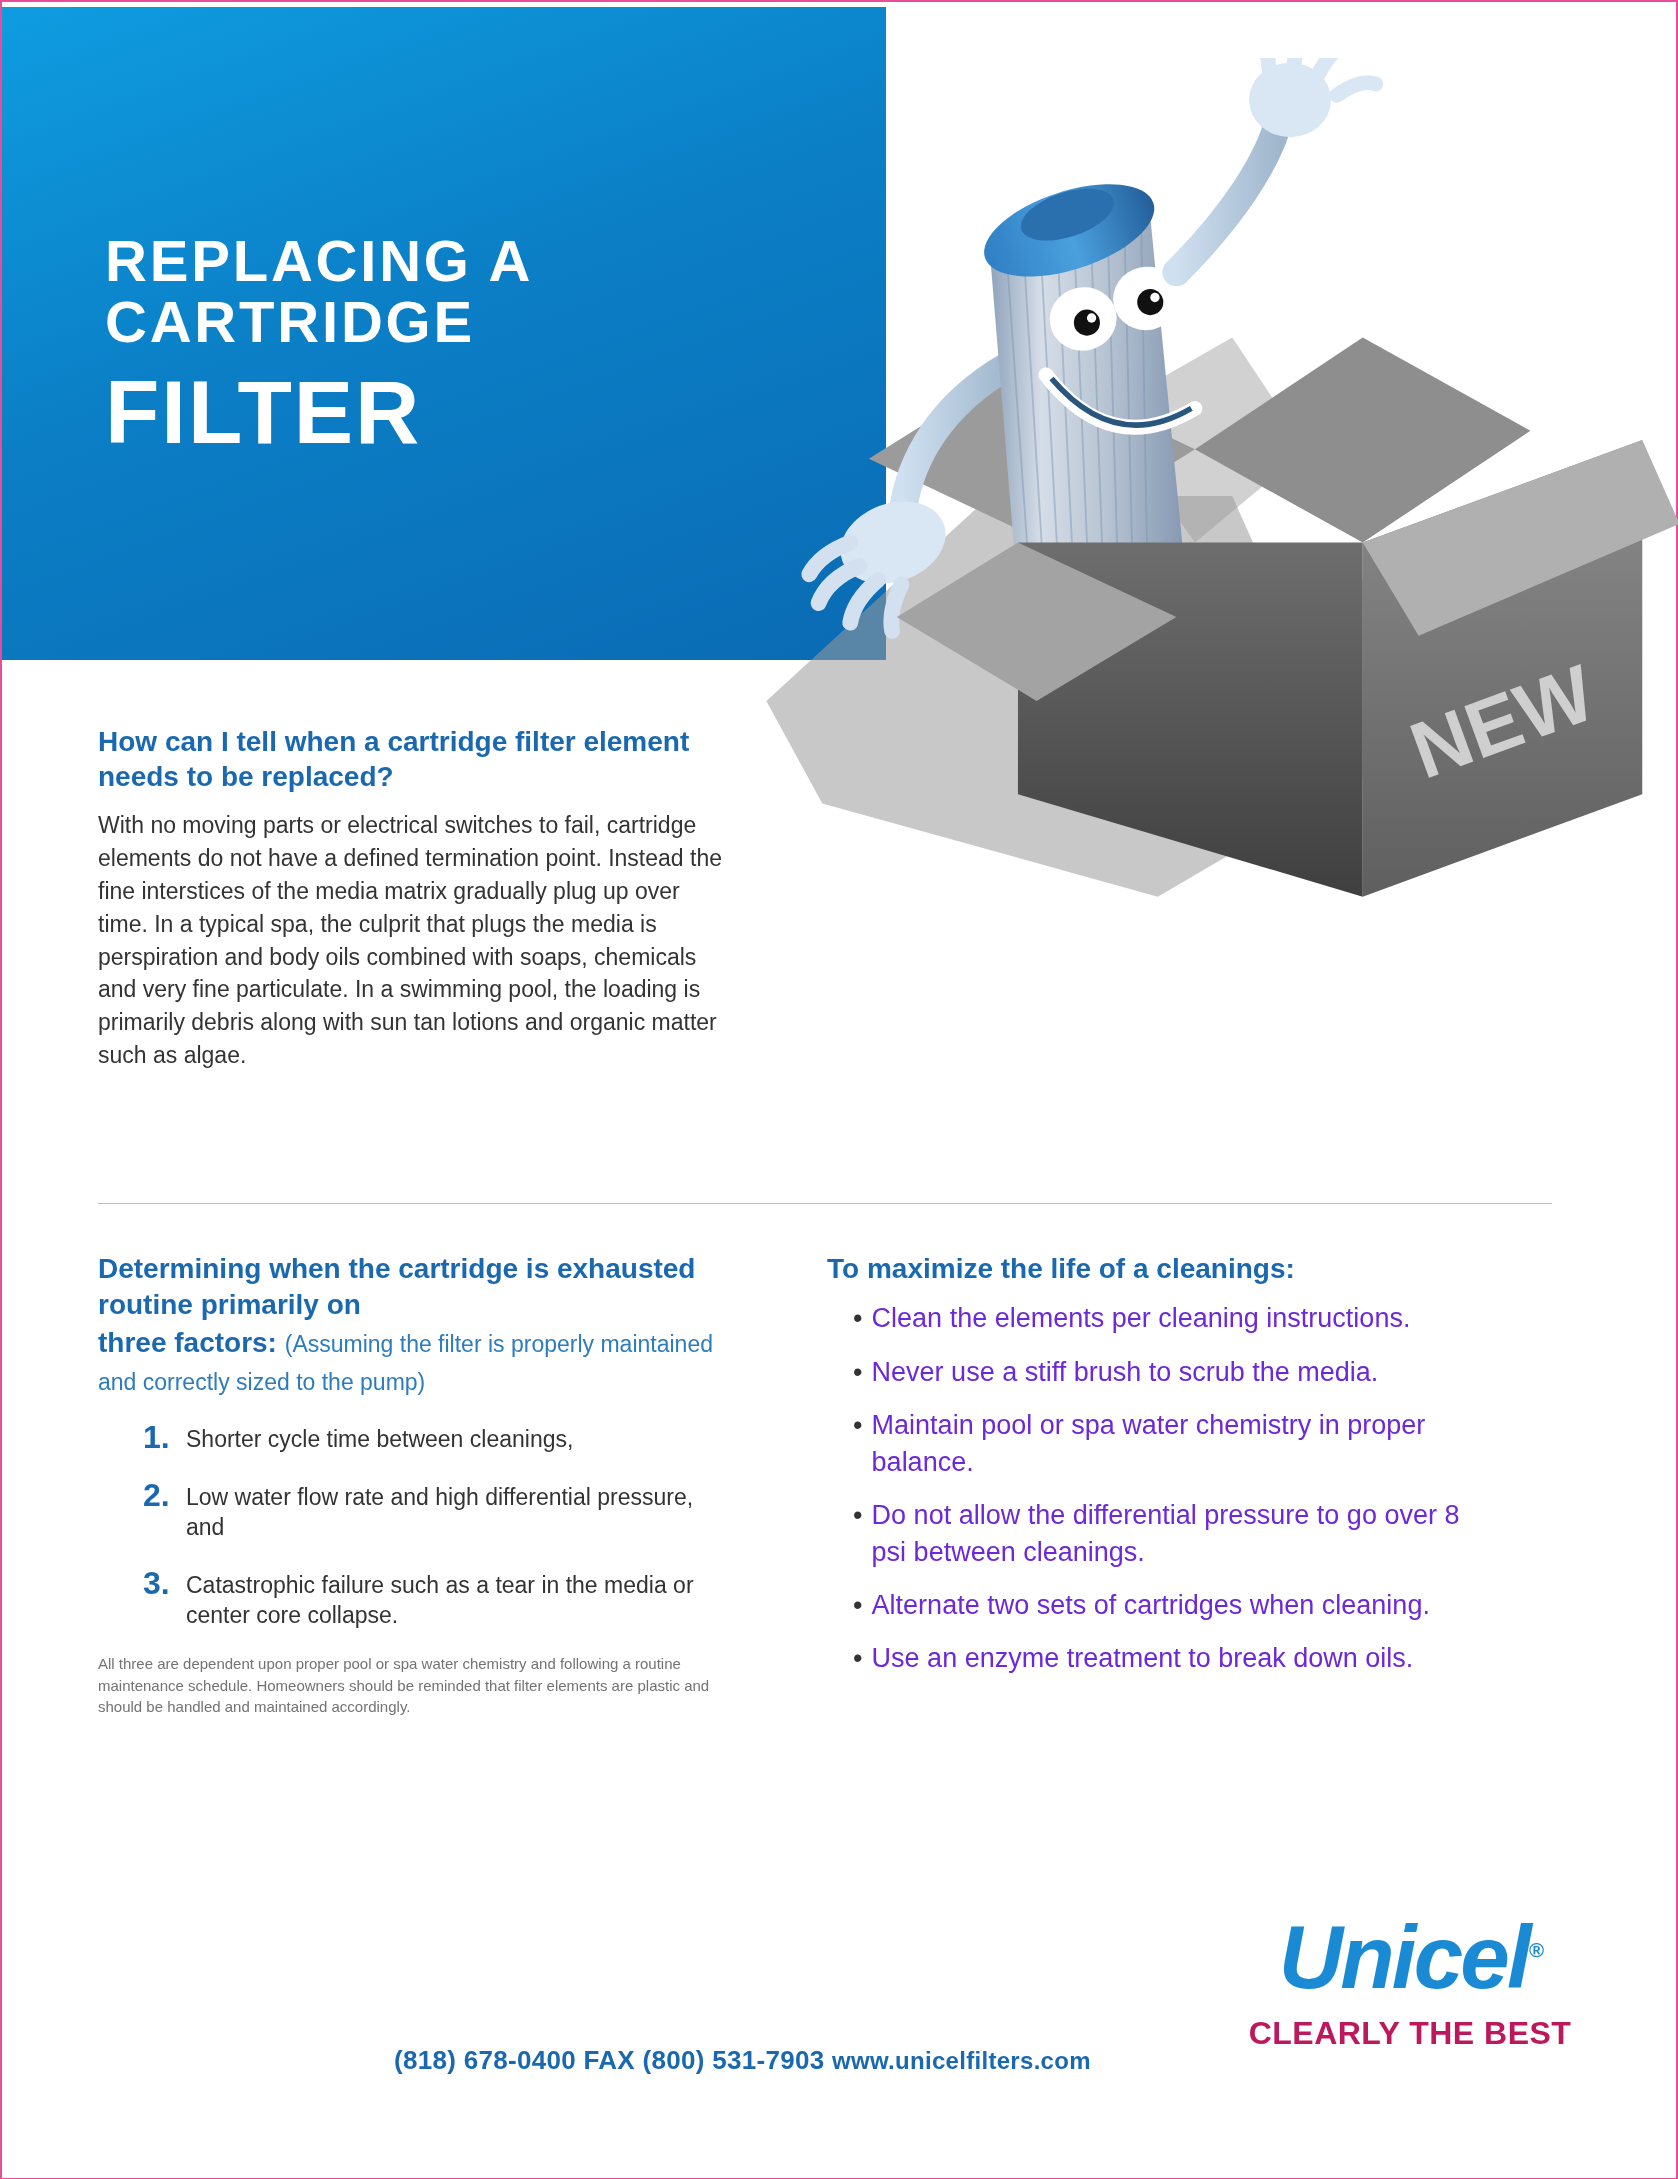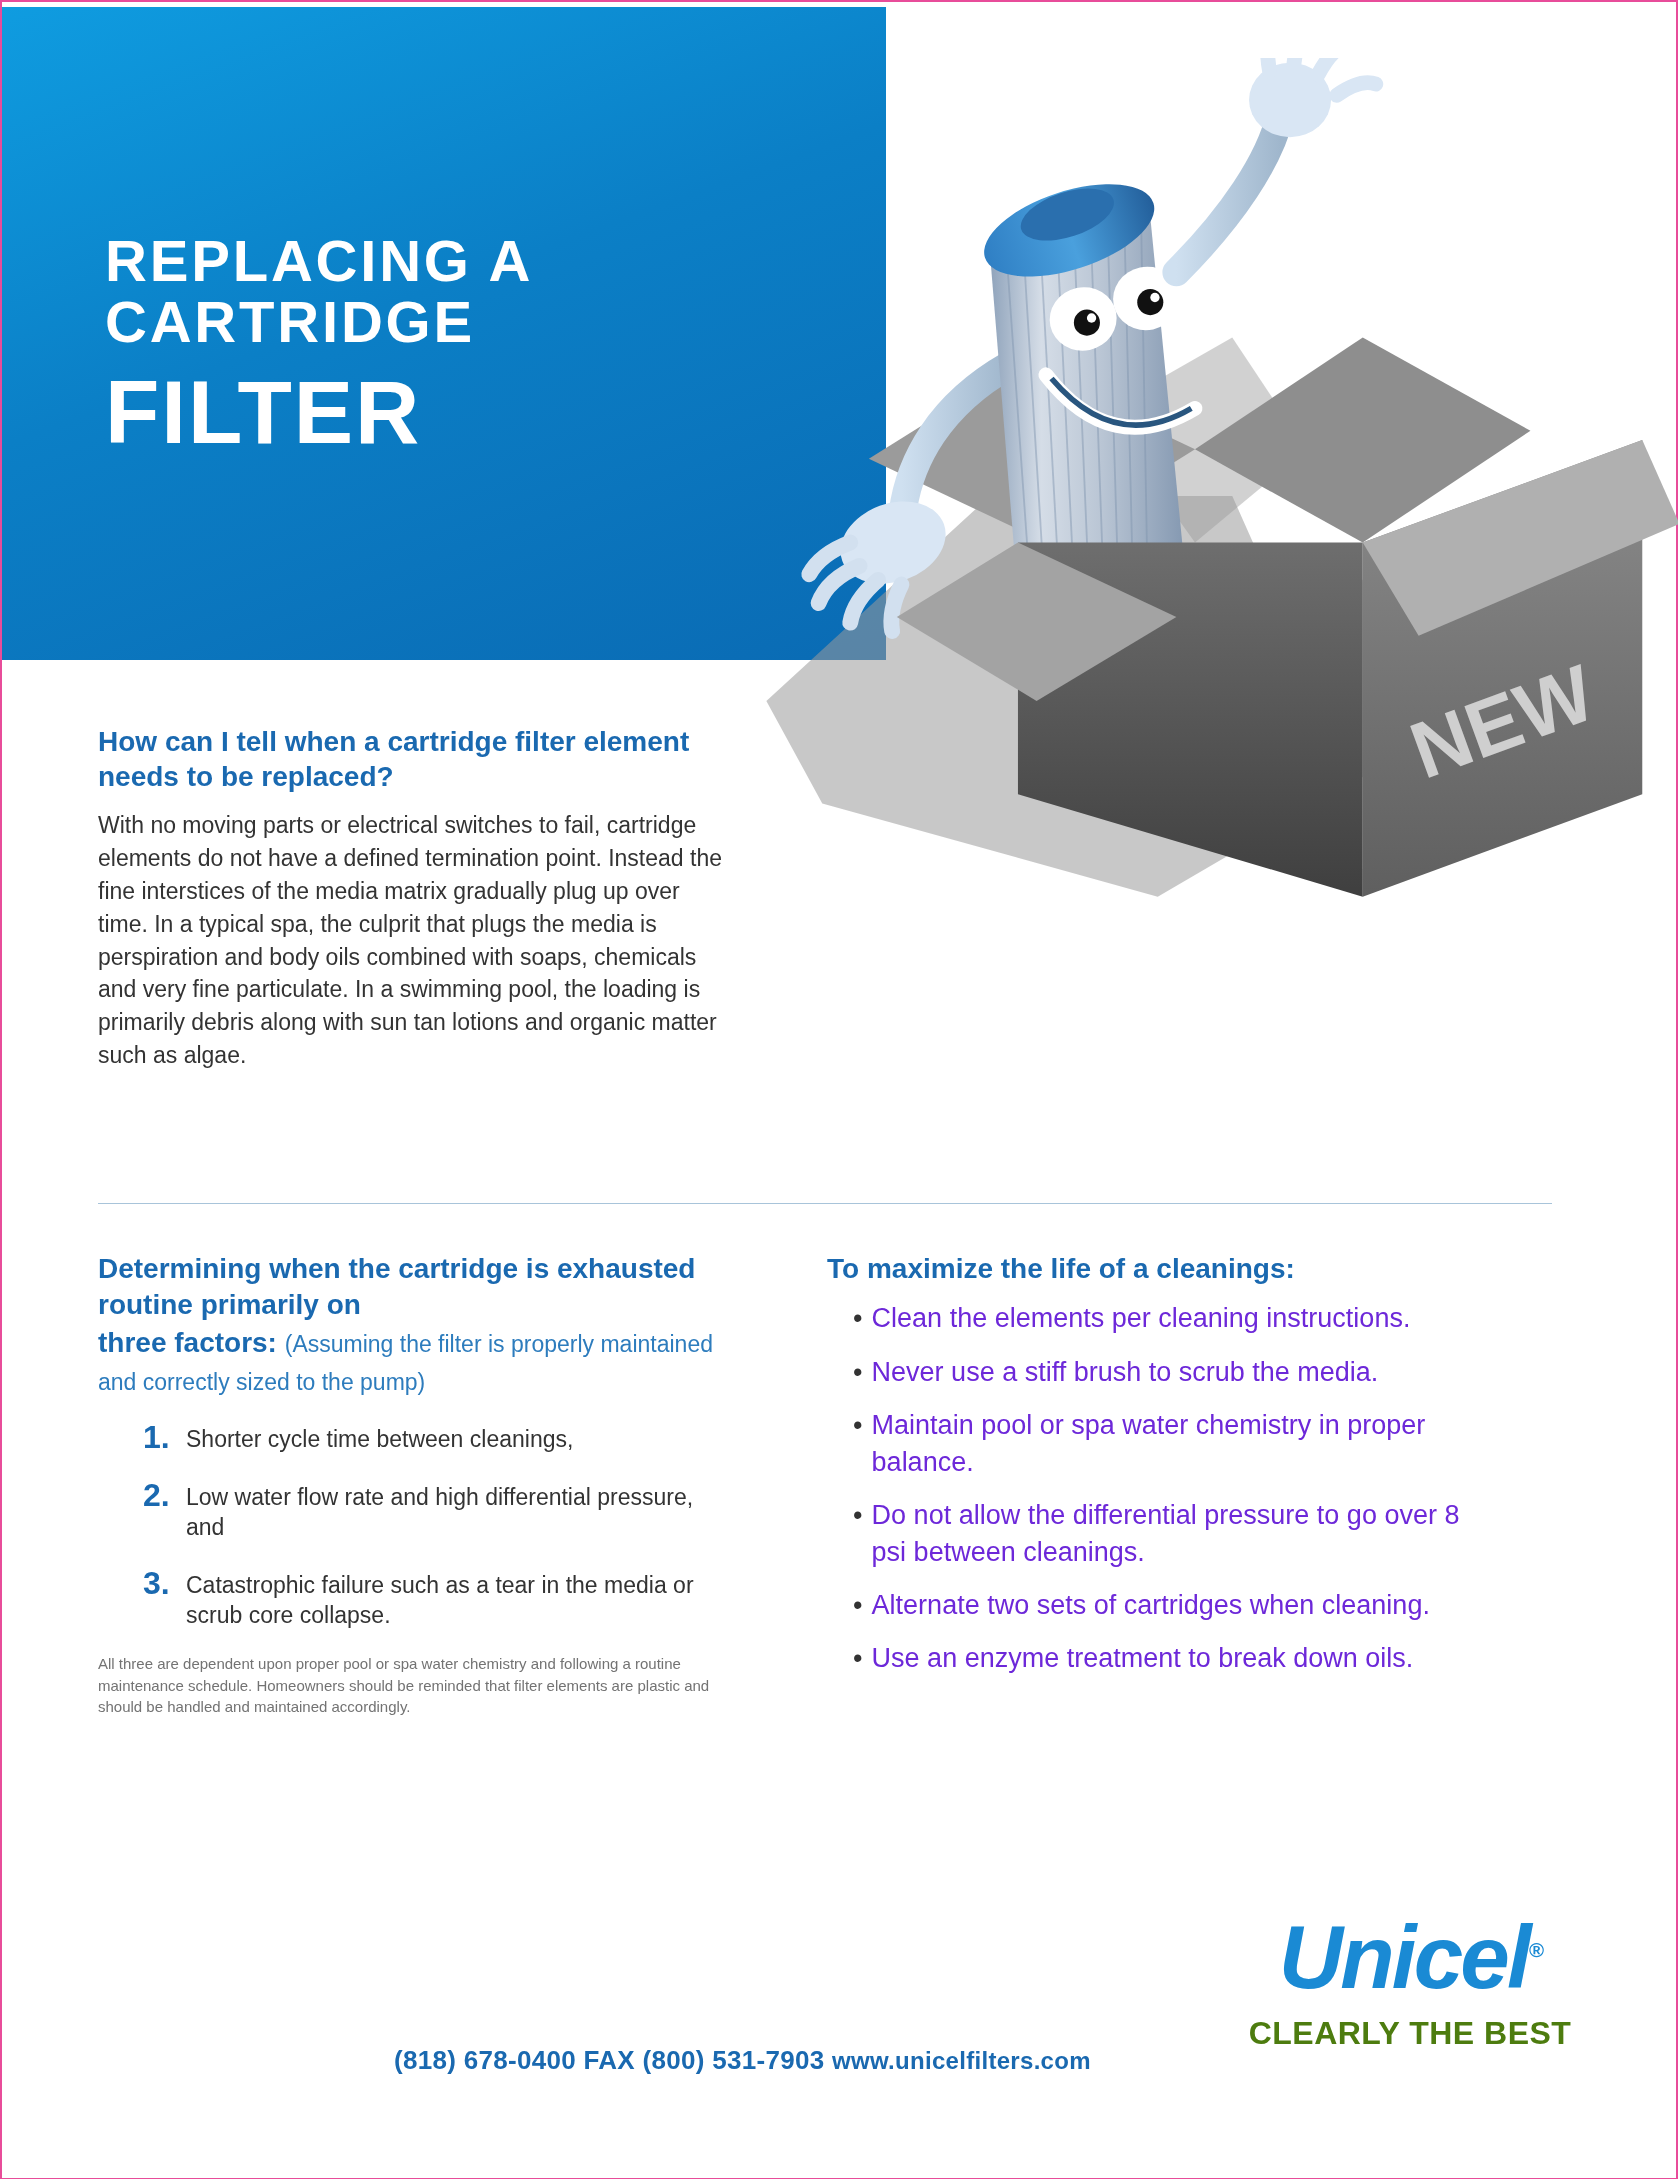--- a/index.html
+++ b/index.html
@@ -227,21 +227,21 @@
   .logo-reg {
     font-size: 20.5px;
     vertical-align: super;
     font-style: normal;
     font-weight: bold;
   }
   .logo-tag {
     margin-top: 13px;
     font-size: 32px;
     font-weight: bold;
-    color: #4d7c0f;
+    color: #be185d;
     letter-spacing: 0.5px;
   }
 </style>
 </head>
 <body>
 
 <div class="page">
 
   <div class="title-block">
     <div class="title-lines">
@@ -362,21 +362,21 @@
       <li>
         <span class="num">1.</span>
         <span class="txt">Shorter cycle time between cleanings,</span>
       </li>
       <li>
         <span class="num">2.</span>
         <span class="txt">Low water flow rate and high differential pressure, and</span>
       </li>
       <li>
         <span class="num">3.</span>
-        <span class="txt">Catastrophic failure such as a tear in the media or scrub core collapse.</span>
+        <span class="txt">Catastrophic failure such as a tear in the media or center core collapse.</span>
       </li>
     </ol>
 
     <p class="closing">All three are dependent upon proper pool or spa water chemistry and following a routine maintenance schedule. Homeowners should be reminded that filter elements are plastic and should be handled and maintained accordingly.</p>
   </div>
 
   <div class="col-right">
     <h3>To maximize the life of a cleanings:</h3>
     <ul class="tips">
       <li>Clean the elements per cleaning instructions.</li>

